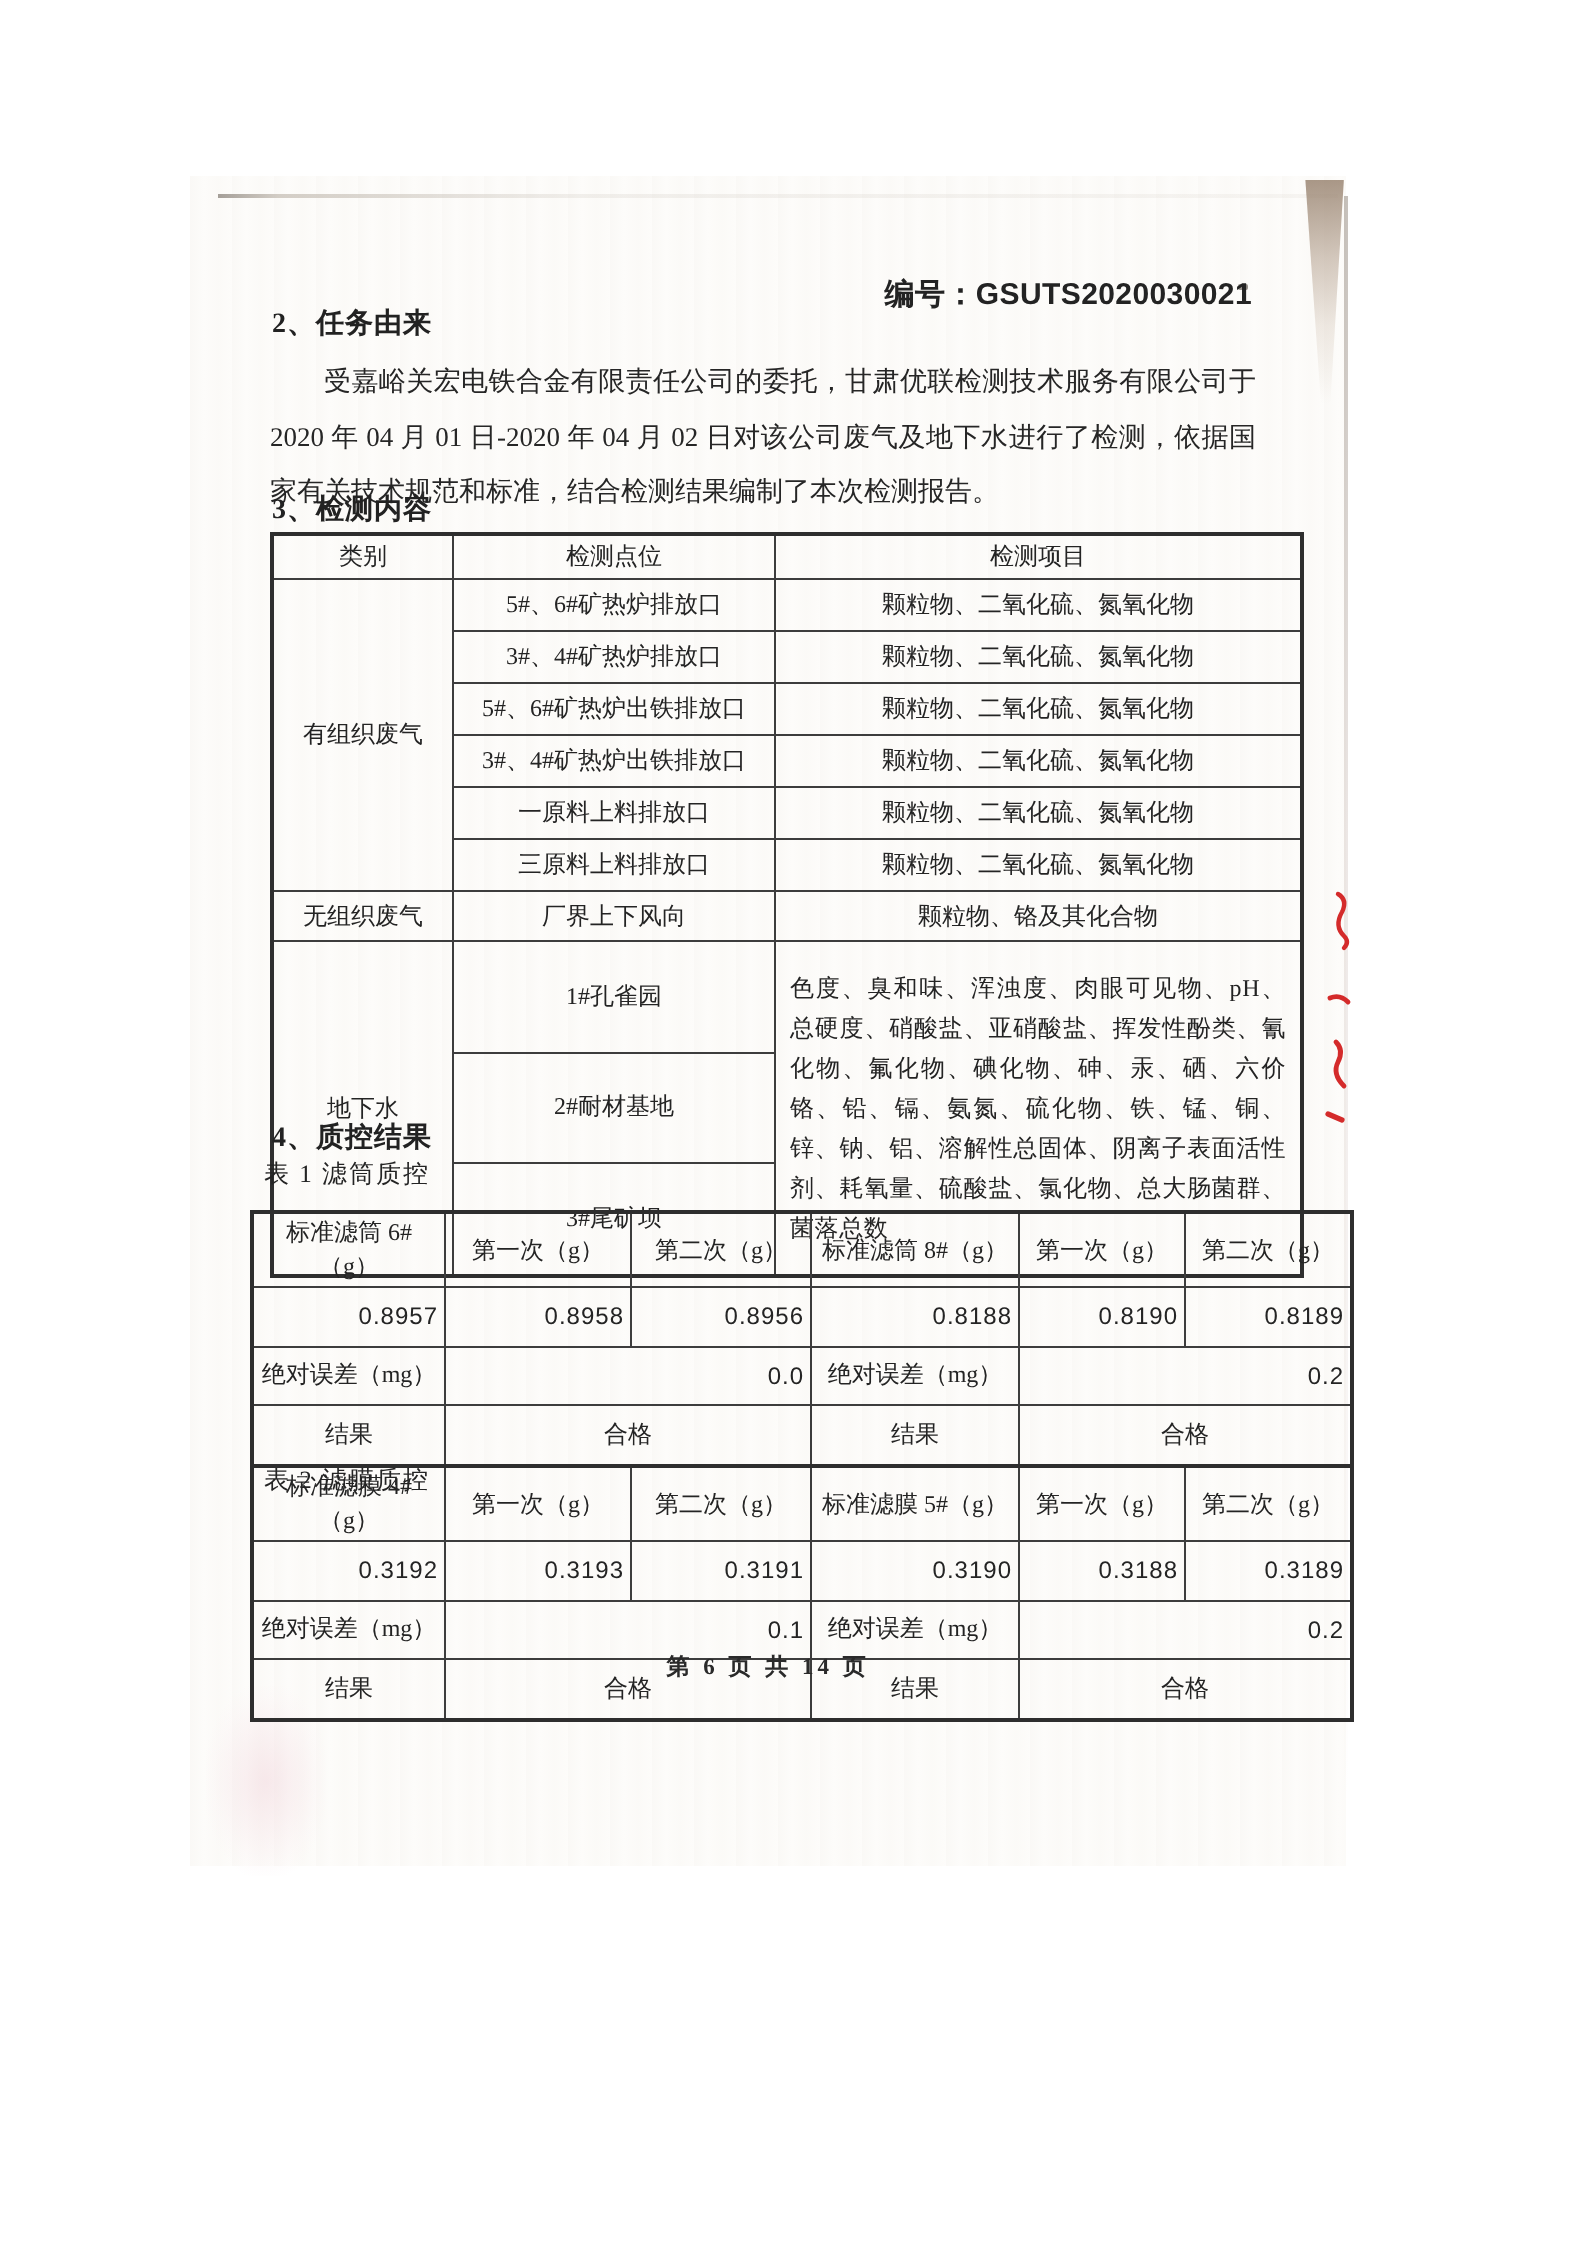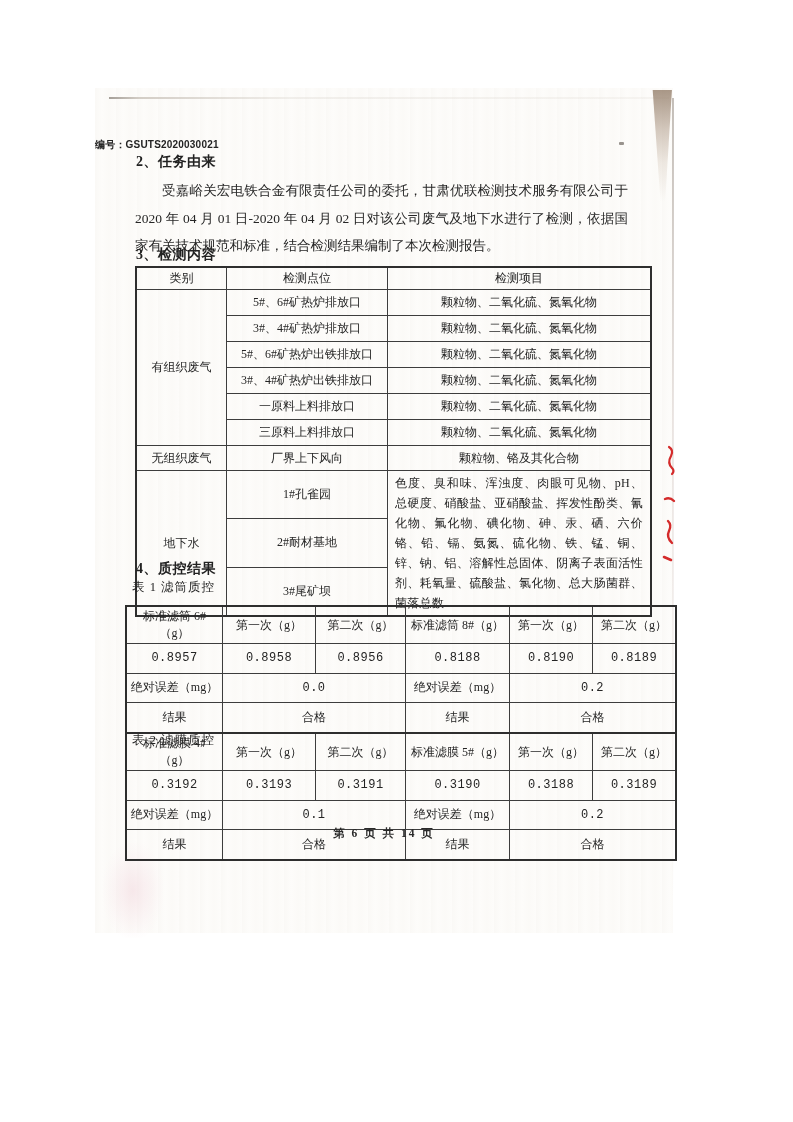--- a/index.html
+++ b/index.html
@@ -41,21 +41,21 @@
   .smudge-bottomleft {
     position: absolute; left: 8px; top: 755px; width: 60px; height: 95px;
     background: radial-gradient(ellipse at center, rgba(242,216,222,0.55), rgba(250,240,242,0.25) 60%, rgba(255,255,255,0) 75%);
   }
   .dark-tick { position: absolute; left: 524px; top: 54px; width: 5px; height: 3px; background: #6d675f; opacity: .7; border-radius: 1px; }
   .stamp-marks { position: absolute; left: 565px; top: 347px; }
 
   
   .doc-number {
     position: absolute; left: 0; top: 50px; width: 531px;
-    text-align: left; font-weight: bold; font-size: 10px;
+    text-align: right; font-weight: bold; font-size: 15px;
     font-family: "Liberation Sans", "DejaVu Sans", sans-serif;
     letter-spacing: .2px; color: #232323;
   }
   .sec-heading {
     position: absolute; left: 41px;
     font-weight: bold; font-size: 14px; color: #222;
     letter-spacing: .5px;
   }
   .sec2-heading { top: 65px; text-align: center; }
   .sec3-heading { top: 158px; }
@@ -89,38 +89,38 @@
     border: 2px solid #2e2e2e;
   }
   .content-table .col-cat { width: 83px; }
   .content-table .col-point { width: 154px; }
   .content-table .col-items { width: 256px; }
   .content-table .hdr-row td { height: 19px; font-family: Liberation Mono, monospace; }
   .content-table .gas-row td { height: 23px; }
   .content-table .ugas-row td { height: 22px; }
   .content-table .gw-row td { height: 31px; }
   .content-table .gw-items {
-    text-align: justify; line-height: 20px; padding: 2px 7px;
+    text-align: justify; line-height: 20px; padding: 13px 7px;
     letter-spacing: .3px;
   }
   .qc-table {
     position: absolute; left: 30px; width: 507px;
     border: 2px solid #2e2e2e;
     margin-top: 12px;
   }
   .qc-table1 { top: 505px; }
   .qc-table2 { top: 632px; }
   .qc-table td { height: 26.5px; }
   .qc-table .c0 { width: 89px; }
   .qc-table .c1 { width: 86px; }
   .qc-table .c2 { width: 83px; }
   .qc-table .c3 { width: 97px; }
   .qc-table .c4 { width: 76px; }
   .qc-table .c5 { width: 76px; }
-  .num { font-family: Liberation Mono, monospace; letter-spacing: .5px; }
+  .num { font-family: Liberation Sans, sans-serif; letter-spacing: .5px; text-align: right; }
 </style>
 </head>
 <body>
 
 <div id="screenshot">
   <div class="page">
 
     <div class="top-edge-line"></div>
     <div class="right-edge-line"></div>
     <div class="shadow-topright"></div>

